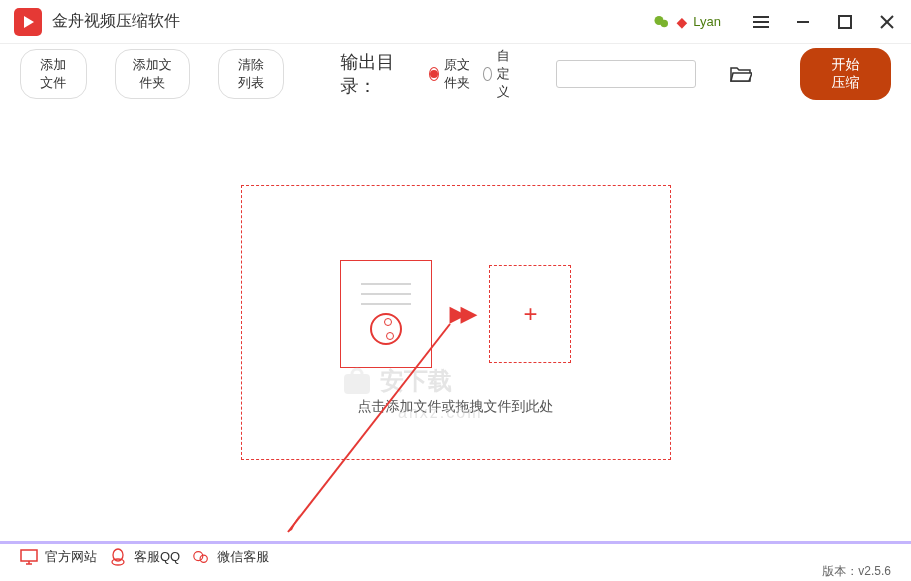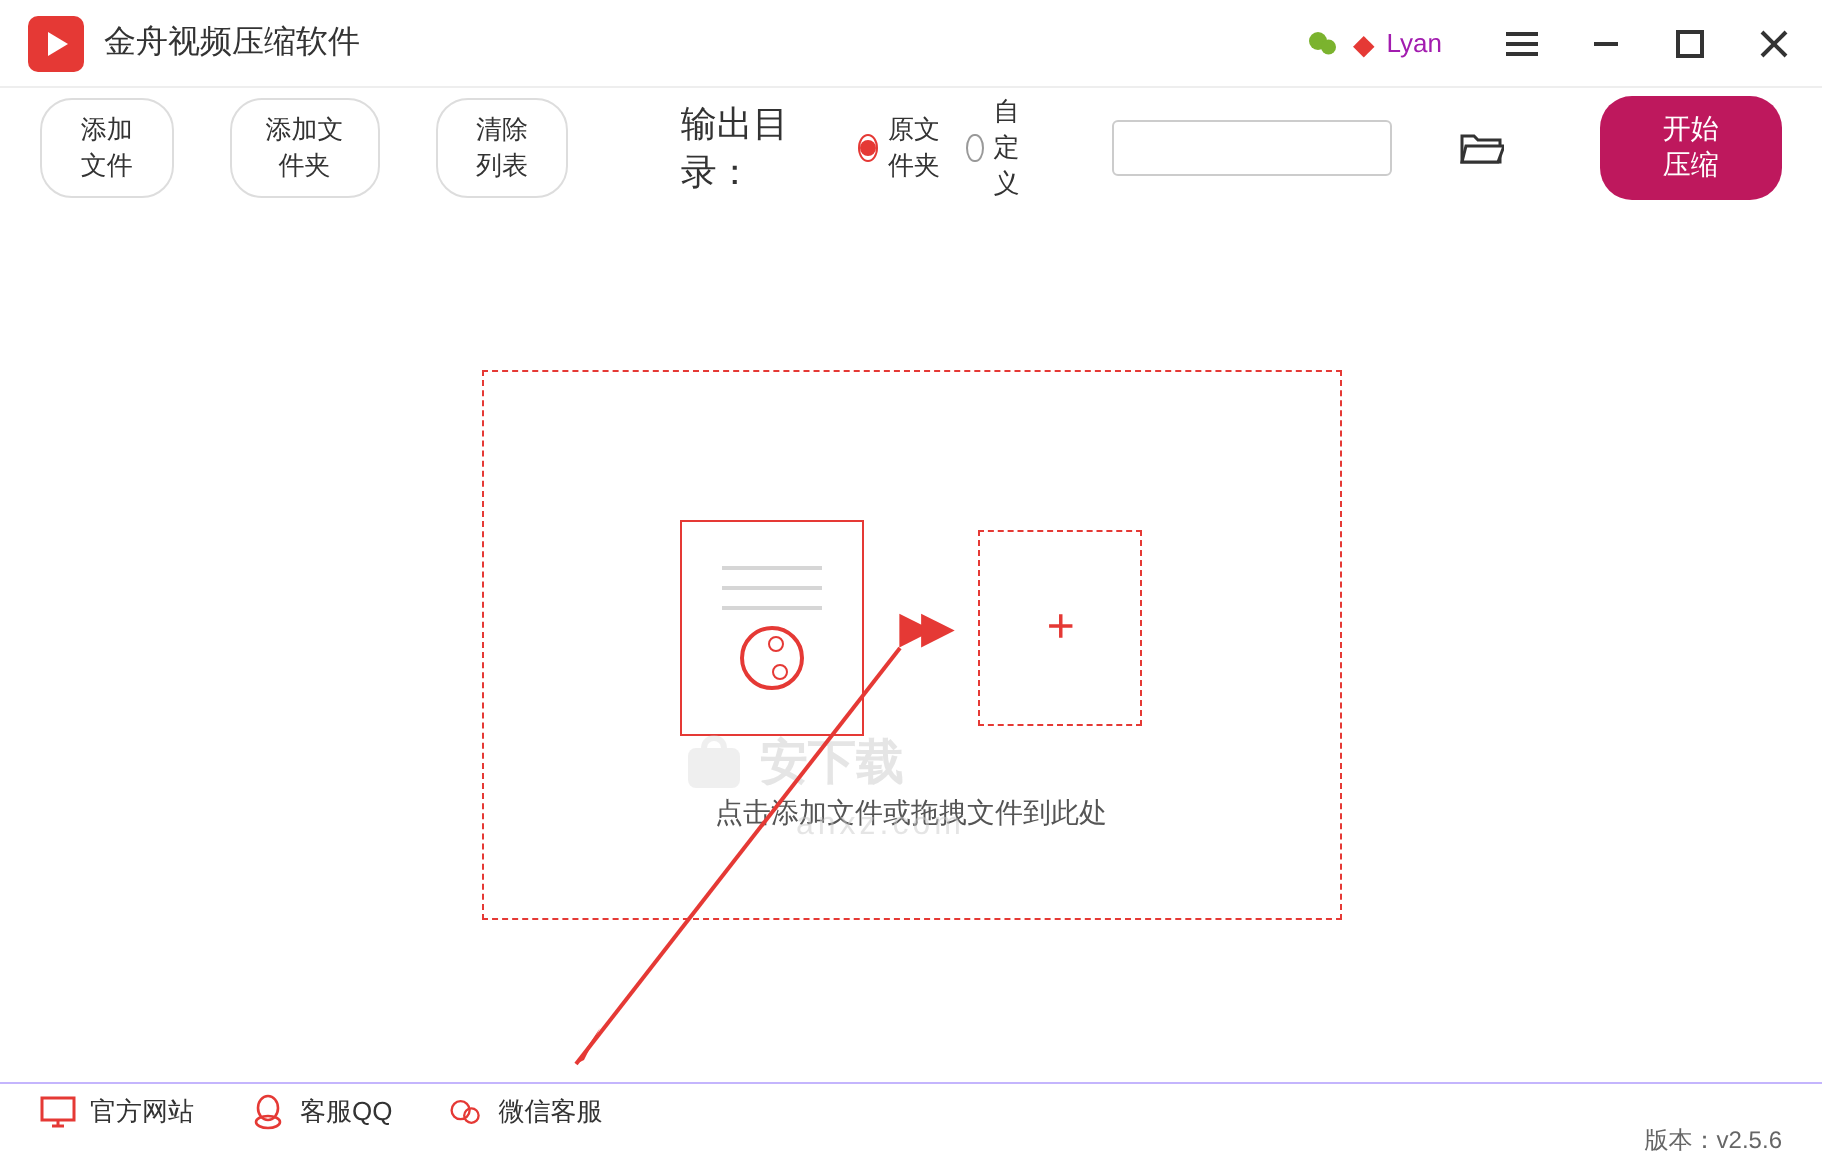--- a/index.html
+++ b/index.html
@@ -5,57 +5,57 @@
     * { margin: 0; padding: 0; box-sizing: border-box; }
     body { font-family: "Microsoft YaHei", sans-serif; width: 911px; height: 581px; background: #fff; color: #333; font-size: 13px; overflow: hidden; }
     
     .titlebar { height: 44px; display: flex; align-items: center; padding: 0 14px; border-bottom: 1px solid #eee; }
     .logo { width: 28px; height: 28px; background: #e53935; border-radius: 5px; display: flex; align-items: center; justify-content: center; margin-right: 10px; }
     .app-title { font-size: 16px; font-weight: 500; color: #333; }
     .titlebar-spacer { flex: 1; }
     .user-area { display: flex; align-items: center; gap: 6px; margin-right: 30px; }
     .wechat-icon { width: 18px; height: 18px; }
     .gem-icon { color: #e53935; font-size: 14px; }
-    .username { font-size: 13px; color: #a21caf; }
+    .username { font-size: 13px; color: #4d7c0f; }
     .window-controls { display: flex; align-items: center; gap: 22px; }
     .window-control { width: 20px; height: 20px; display: flex; align-items: center; justify-content: center; cursor: pointer; }
     
     .toolbar { height: 60px; display: flex; align-items: center; padding: 0 20px; gap: 28px; }
     .pill-btn { border: 1px solid #ddd; border-radius: 16px; padding: 6px 16px; font-size: 13px; background: #fff; cursor: pointer; color: #333; }
     .toolbar-spacer { flex: 1; }
     .output-label { font-size: 18px; color: #333; margin-right: 4px; }
     .radio-group { display: flex; align-items: center; gap: 12px; margin-right: 10px; }
     .radio-item { display: flex; align-items: center; gap: 5px; cursor: pointer; }
     .radio-circle { width: 14px; height: 14px; border: 1px solid #999; border-radius: 50%; display: flex; align-items: center; justify-content: center; }
     .radio-circle.selected { border-color: #e53935; }
     .radio-dot { width: 8px; height: 8px; background: #e53935; border-radius: 50%; }
     .path-input { width: 140px; height: 28px; border: 1px solid #ccc; border-radius: 3px; padding: 0 6px; font-size: 12px; }
     .folder-btn { width: 26px; height: 26px; display: flex; align-items: center; justify-content: center; cursor: pointer; margin-left: 6px; margin-right: 20px; }
-    .start-btn { background: #be185d; color: #fff; border: none; border-radius: 16px; padding: 8px 28px; font-size: 14px; cursor: pointer; }
+    .start-btn { background: #c2410c; color: #fff; border: none; border-radius: 16px; padding: 8px 28px; font-size: 14px; cursor: pointer; }
     
     .main-area { height: 437px; display: flex; align-items: center; justify-content: center; position: relative; }
     .drop-zone { width: 430px; height: 275px; border: 1px dashed #e53935; display: flex; flex-direction: column; align-items: center; justify-content: center; position: relative; }
     .drop-inner { display: flex; align-items: center; gap: 18px; margin-top: 30px; }
     .file-box { width: 92px; height: 108px; border: 1px solid #e53935; position: relative; display: flex; flex-direction: column; align-items: center; justify-content: center; gap: 8px; }
     .line-deco { width: 50px; height: 2px; background: #999; opacity: 0.4; }
     .reel { width: 32px; height: 32px; border: 2px solid #e53935; border-radius: 50%; position: relative; }
     .reel::before, .reel::after { content: ''; position: absolute; width: 6px; height: 6px; border: 1px solid #e53935; border-radius: 50%; }
     .reel::before { top: 3px; left: 12px; }
     .reel::after { bottom: 3px; right: 6px; }
     .arrows { color: #e53935; font-size: 22px; letter-spacing: -6px; }
     .target-box { width: 82px; height: 98px; border: 1px dashed #e53935; display: flex; align-items: center; justify-content: center; }
     .plus-sign { color: #e53935; font-size: 24px; font-weight: 300; }
     .drop-text { margin-top: 30px; font-size: 14px; color: #555; }
     
     .watermark { position: absolute; top: 260px; left: 340px; font-size: 24px; color: #ccc; opacity: 0.5; pointer-events: none; font-weight: bold; display: flex; align-items: center; gap: 6px; }
     .watermark-sub { position: absolute; top: 300px; left: 398px; font-size: 16px; color: #ccc; opacity: 0.5; pointer-events: none; letter-spacing: 2px; }
     
     .annotation-arrow { position: absolute; pointer-events: none; }
     
-    .footer { height: 28px; border-top: 1px solid #c4b5fd; display: flex; align-items: center; padding: 0 20px; gap: 28px; }
+    .footer { height: 28px; border-top: 3px solid #c4b5fd; display: flex; align-items: center; padding: 0 20px; gap: 12px; }
     .footer-link { display: flex; align-items: center; gap: 7px; cursor: pointer; font-size: 13px; color: #333; }
     .footer-icon { width: 18px; height: 18px; display: flex; align-items: center; justify-content: center; }
     .footer-spacer { flex: 1; }
     .version-label { font-size: 12px; color: #666; margin-top: 30px; }
   </style>
 </head>
 <body>
 
 <div class="titlebar">
   <div class="logo">

